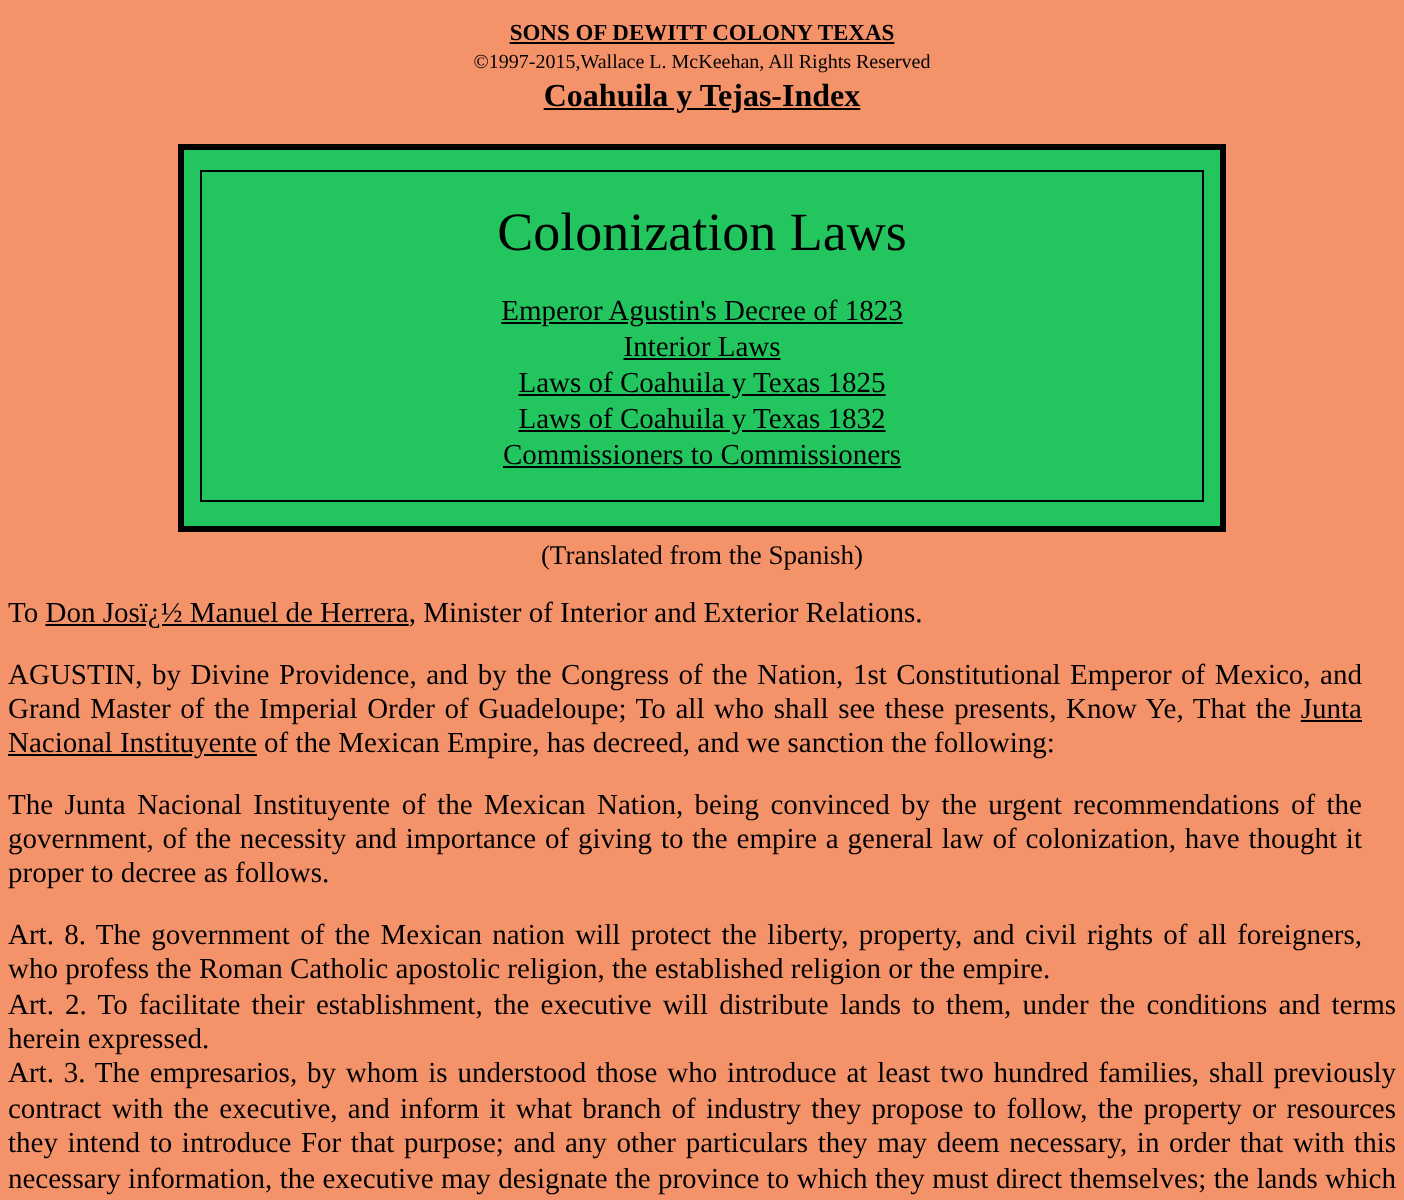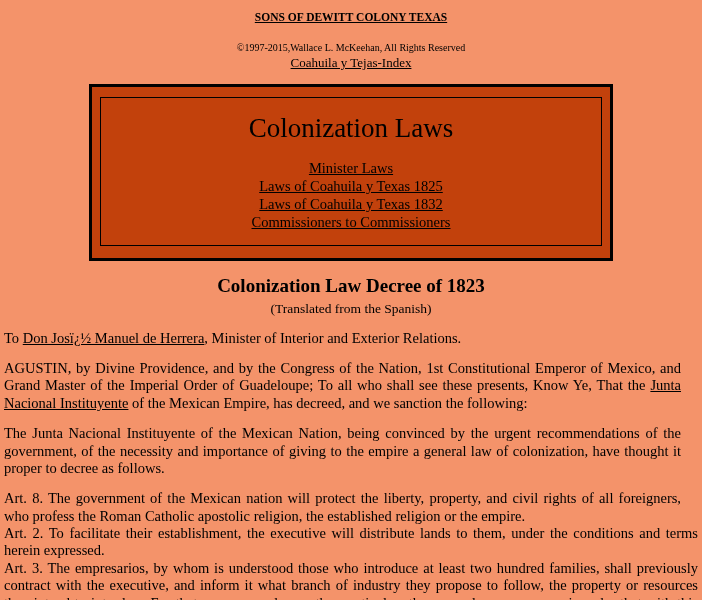--- a/index.html
+++ b/index.html
@@ -30,38 +30,38 @@
     text-decoration: underline;
     color: #000;
     display: inline-block;
     text-align: right;
   }
   .copyright {
     font-size: 10px;
     font-family: "Liberation Serif", serif;
     color: #000;
     display: block;
-    margin-top: 17px;
+    margin-top: 1px;
   }
   .index-link {
-    font-size: 13px;
-    font-weight: normal;
+    font-size: 16px;
+    font-weight: bold;
     text-decoration: underline;
     color: #000;
     display: inline-block;
     margin-top: 3px;
     text-align: center;
   }
 
   .laws-box {
     margin: 13px auto 0 auto;
     width: 524px;
     box-sizing: border-box;
     border: 3px solid #000;
-    background: #c2410c;
+    background: #22c55e;
     padding: 10px 8px 12px 8px;
     text-align: center;
   }
   .laws-box-inner {
     border: 1px solid #000;
     padding: 9px 6px 12px 6px;
   }
   .laws-title {
     font-size: 27px;
     font-family: "Liberation Serif", serif;
@@ -114,28 +114,28 @@
 
   <div class="site-header">
     <a href="#" class="site-title">SONS OF DEWITT COLONY TEXAS</a>
     <span class="copyright">©1997-2015,Wallace L. McKeehan, All Rights Reserved</span>
     <a href="#" class="index-link">Coahuila y Tejas-Index</a>
   </div>
 
   <div class="laws-box">
     <div class="laws-box-inner">
       <div class="laws-title">Colonization Laws</div>
-      <a href="#" class="laws-link">Minister Laws</a>
+      <a href="#" class="laws-link">Emperor Agustin's Decree of 1823</a>
+      <a href="#" class="laws-link">Interior Laws</a>
       <a href="#" class="laws-link">Laws of Coahuila y Texas 1825</a>
       <a href="#" class="laws-link">Laws of Coahuila y Texas 1832</a>
       <a href="#" class="laws-link">Commissioners to Commissioners</a>
     </div>
   </div>
 
-  <div class="decree-title">Colonization Law Decree of 1823</div>
   <div class="decree-sub">(Translated from the Spanish)</div>
 
   <div class="body-text">
 
     <p class="para"><span>To </span><a href="#" class="inline-link">Don Josï¿½ Manuel de Herrera</a><span>, Minister of Interior and Exterior Relations.</span></p>
 
     <p class="para"><span>AGUSTIN, by Divine Providence, and by the Congress of the Nation, 1st Constitutional Emperor of Mexico, and Grand Master of the Imperial Order of Guadeloupe; To all who shall see these presents, Know Ye, That the </span><a href="#" class="inline-link">Junta Nacional Instituyente</a><span> of the Mexican Empire, has decreed, and we sanction the following:</span></p>
 
     <p class="para">The Junta Nacional Instituyente of the Mexican Nation, being convinced by the urgent recommendations of the government, of the necessity and importance of giving to the empire a general law of colonization, have thought it proper to decree as follows.</p>
 

